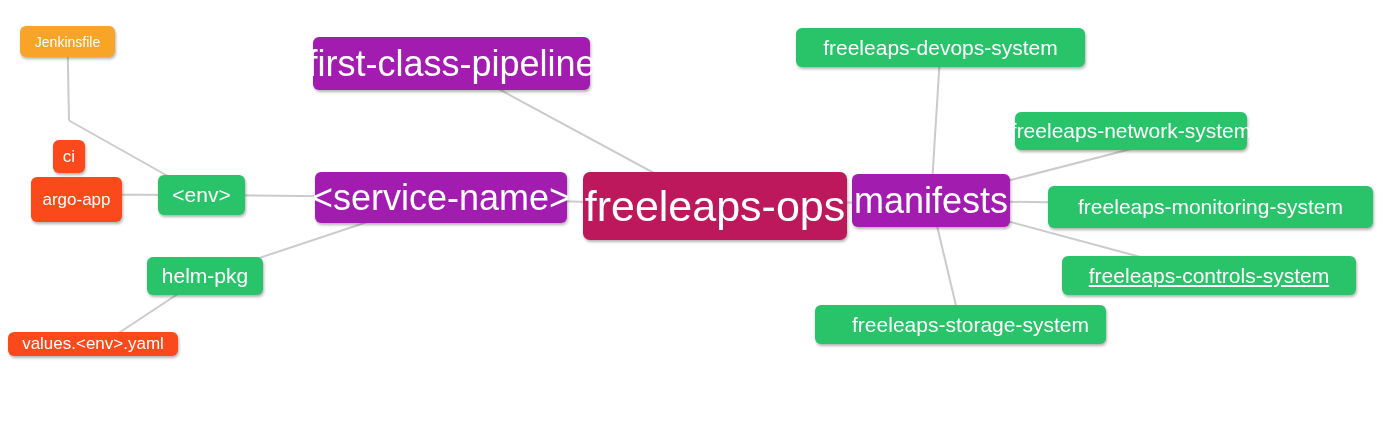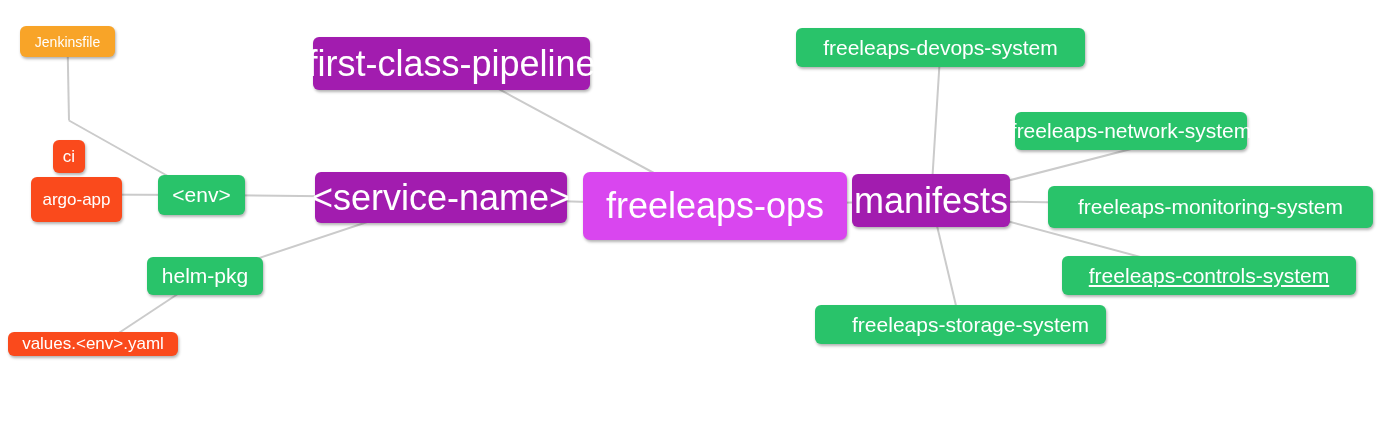--- a/index.html
+++ b/index.html
@@ -32,21 +32,21 @@
     align-items: center;
     justify-content: center;
     color: #ffffff;
     border-radius: 6px;
     box-shadow: 1px 2px 3px rgba(0,0,0,0.3);
     white-space: nowrap;
     box-sizing: border-box;
     cursor: pointer;
     user-select: none;
   }
-  .root { background: #d946ef; font-size: 36px; border-radius: 7px; }
+  .root { background: #be185d; font-size: 43px; border-radius: 7px; }
   .l1   { background: #a21caf; font-size: 36px; }
   .l2   { background: #29c36a; font-size: 21px; }
   .l3   { background: #fa4a1c; font-size: 17px; }
   .l4   { background: #f8a428; font-size: 14px; }
 </style>
 </head>
 <body>
 
 <div class="canvas">
 

